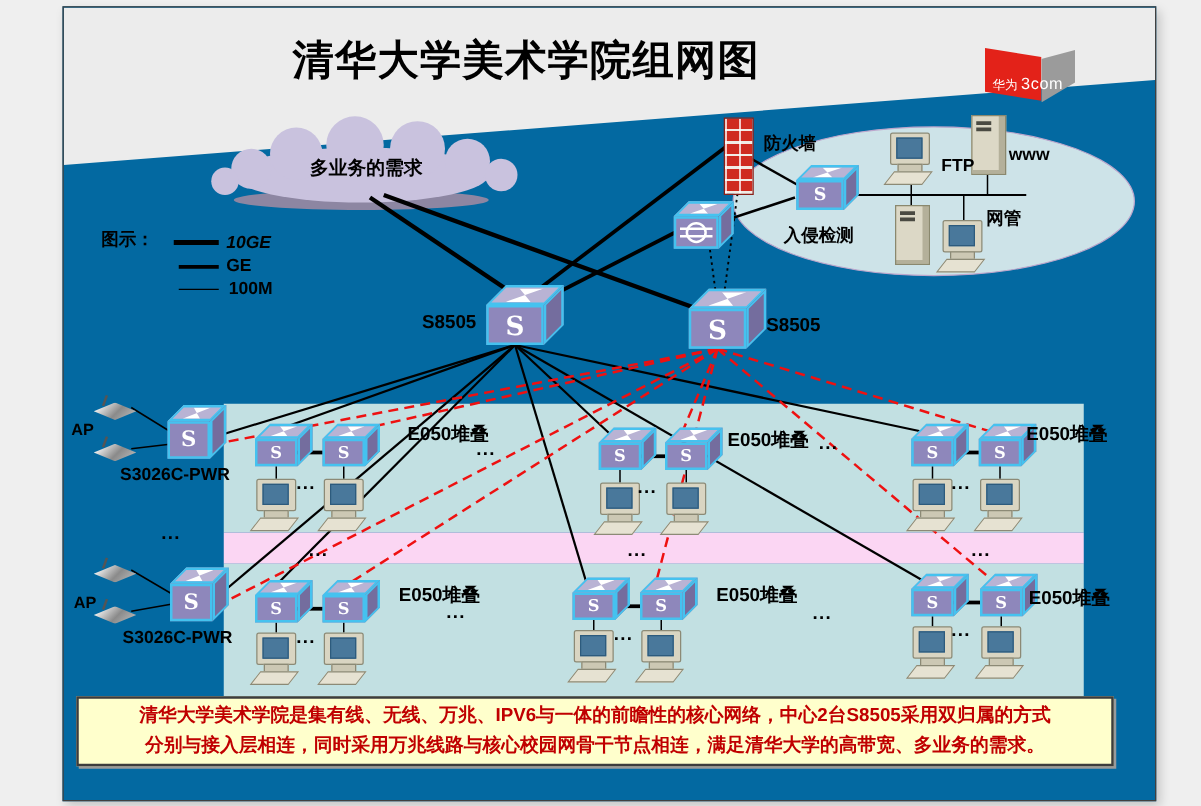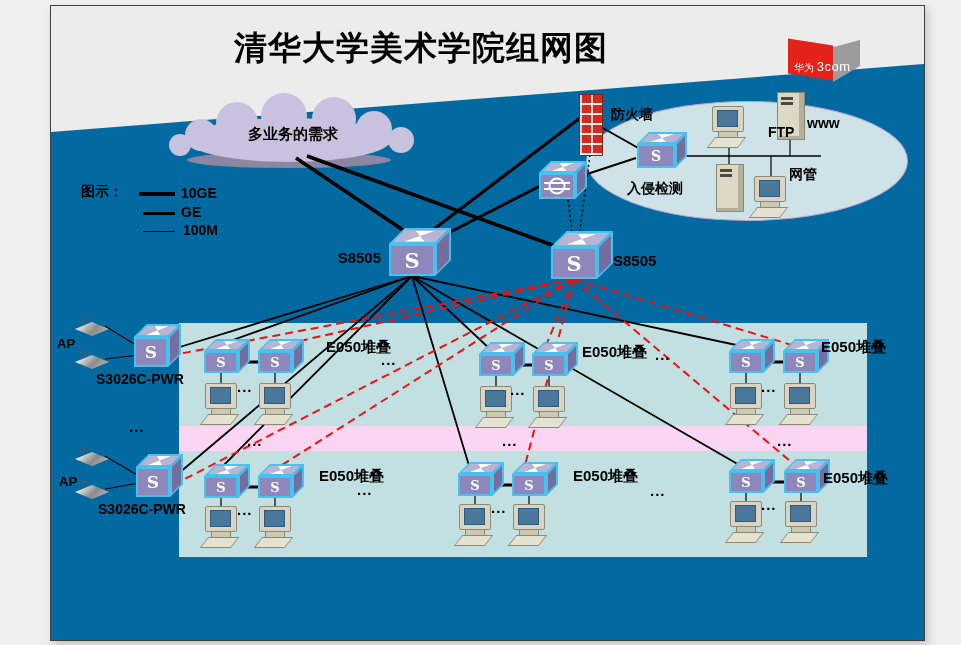--- a/index.html
+++ b/index.html
@@ -160,21 +160,21 @@
       <line x1="523" y1="273" x2="220" y2="466"></line>
       <line x1="523" y1="273" x2="473" y2="463"></line>
       <line x1="523" y1="273" x2="745" y2="460"></line>
     </g>
   </svg>
 
   <div class="lbl f15 ctr" style="left:186px;top:119px;width:112px;">多业务的需求</div>
 
   <div class="lbl f14" style="left:30px;top:177px;">图示：</div>
   <div class="legline" style="left:88px;top:186px;width:36px;height:4px;"></div>
-  <div class="lbl f14" style="left:130px;top:179px;">10GE</div>
+  <div class="lbl f14" style="left:130px;top:179px;font-style:italic;">10GE</div>
   <div class="legline" style="left:92px;top:206px;width:32px;height:3px;"></div>
   <div class="lbl f14" style="left:130px;top:198px;text-align:center;">GE</div>
   <div class="legline" style="left:92px;top:225px;width:32px;height:1px;"></div>
   <div class="lbl f14" style="left:132px;top:216px;">100M</div>
 
   <div class="fw"></div>
   <div class="lbl f14" style="left:560px;top:100px;">防火墙</div>
   <div class="sw idsw" style="left:488px;top:155px;">
     <div class="t"></div>
     <div class="f">
@@ -194,21 +194,21 @@
       </div>
     <div class="r"></div>
   </div>
   <div class="pc" style="left:658px;top:96px;">
     <div class="mon">
         <div class="scr"></div>
       </div>
       <div class="base"></div>
       <div class="kbd"></div>
   </div>
-  <div class="lbl f14" style="left:717px;top:118px;">FTP</div>
+  <div class="lbl f14" style="left:702px;top:118px;">FTP</div>
   <div class="srv" style="left:726px;top:86px;">
       <div class="sl1"></div>
       <div class="sl2"></div>
     </div>
   <div class="lbl f14" style="left:756px;top:109px;">www</div>
   <div class="srv" style="left:665px;top:158px;">
       <div class="sl1"></div>
       <div class="sl2"></div>
     </div>
   <div class="pc" style="left:700px;top:166px;">
@@ -461,13 +461,17 @@
   <div class="pc" style="left:731px;top:491px;">
       <div class="mon">
         <div class="scr"></div>
       </div>
       <div class="base"></div>
       <div class="kbd"></div>
     </div>
   <div class="lbl f15" style="left:772px;top:463px;">E050堆叠</div>
   <div class="dots" style="left:710px;top:490px;">...</div>
 
+  <div id="note">
+    <div>清华大学美术学院是集有线、无线、万兆、IPV6与一体的前瞻性的核心网络，中心2台S8505采用双归属的方式</div>
+    <div>分别与接入层相连，同时采用万兆线路与核心校园网骨干节点相连，满足清华大学的高带宽、多业务的需求。</div>
+  </div>
 </div>
 
 </body></html>

